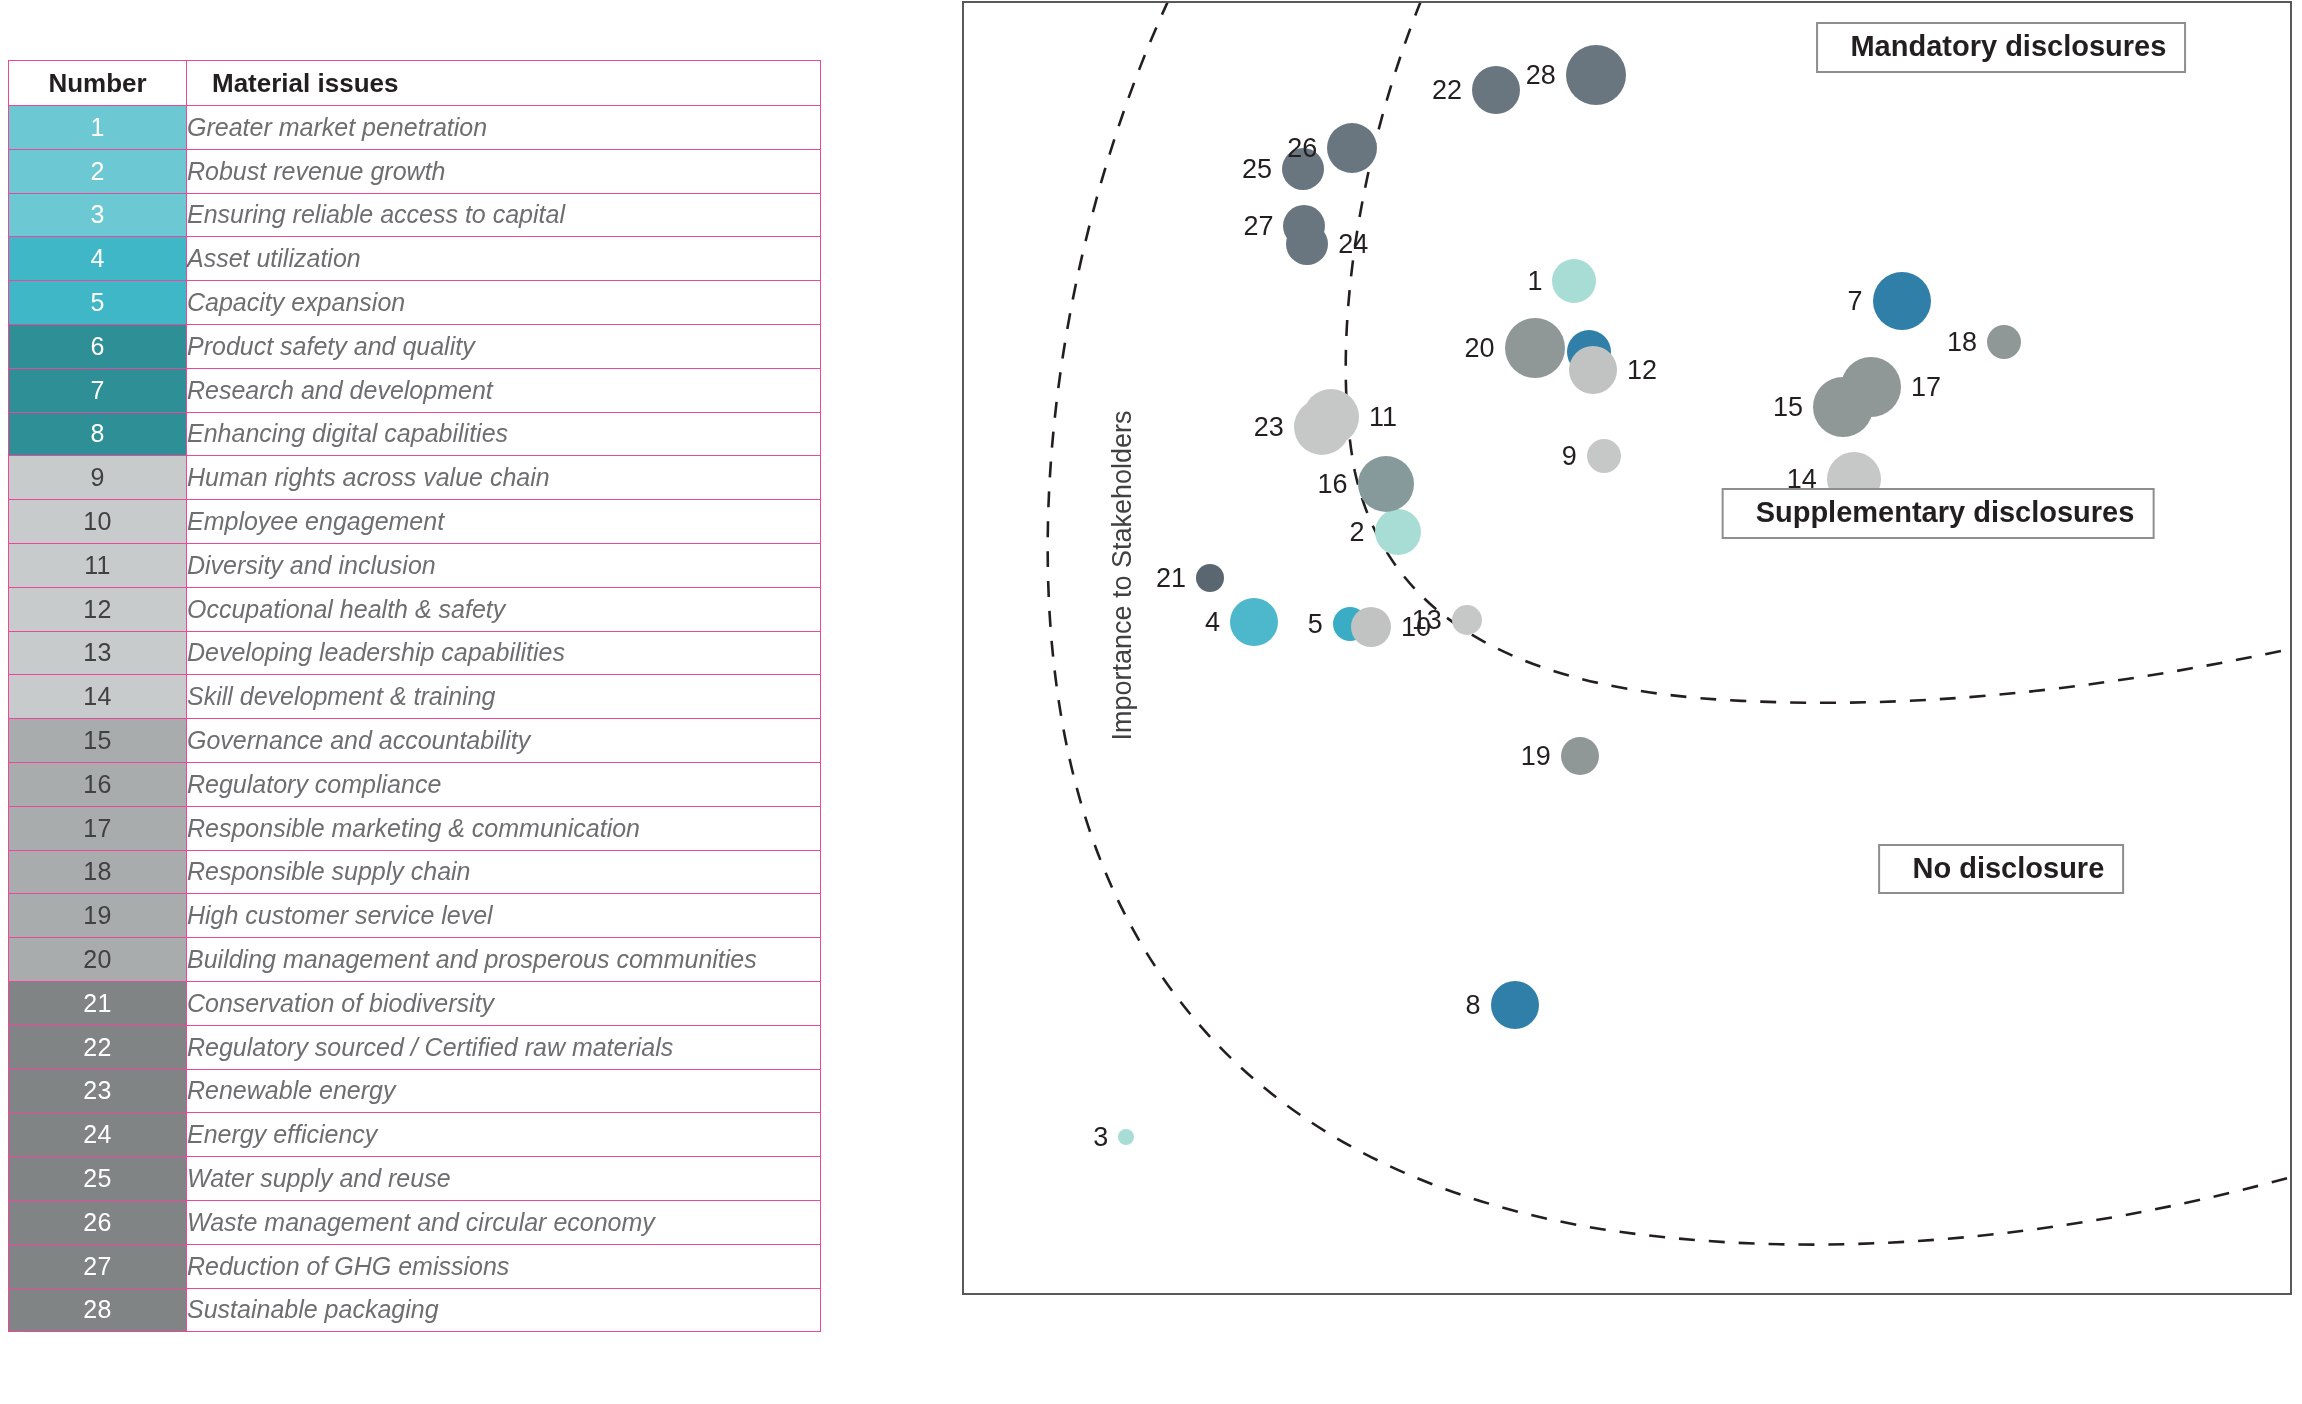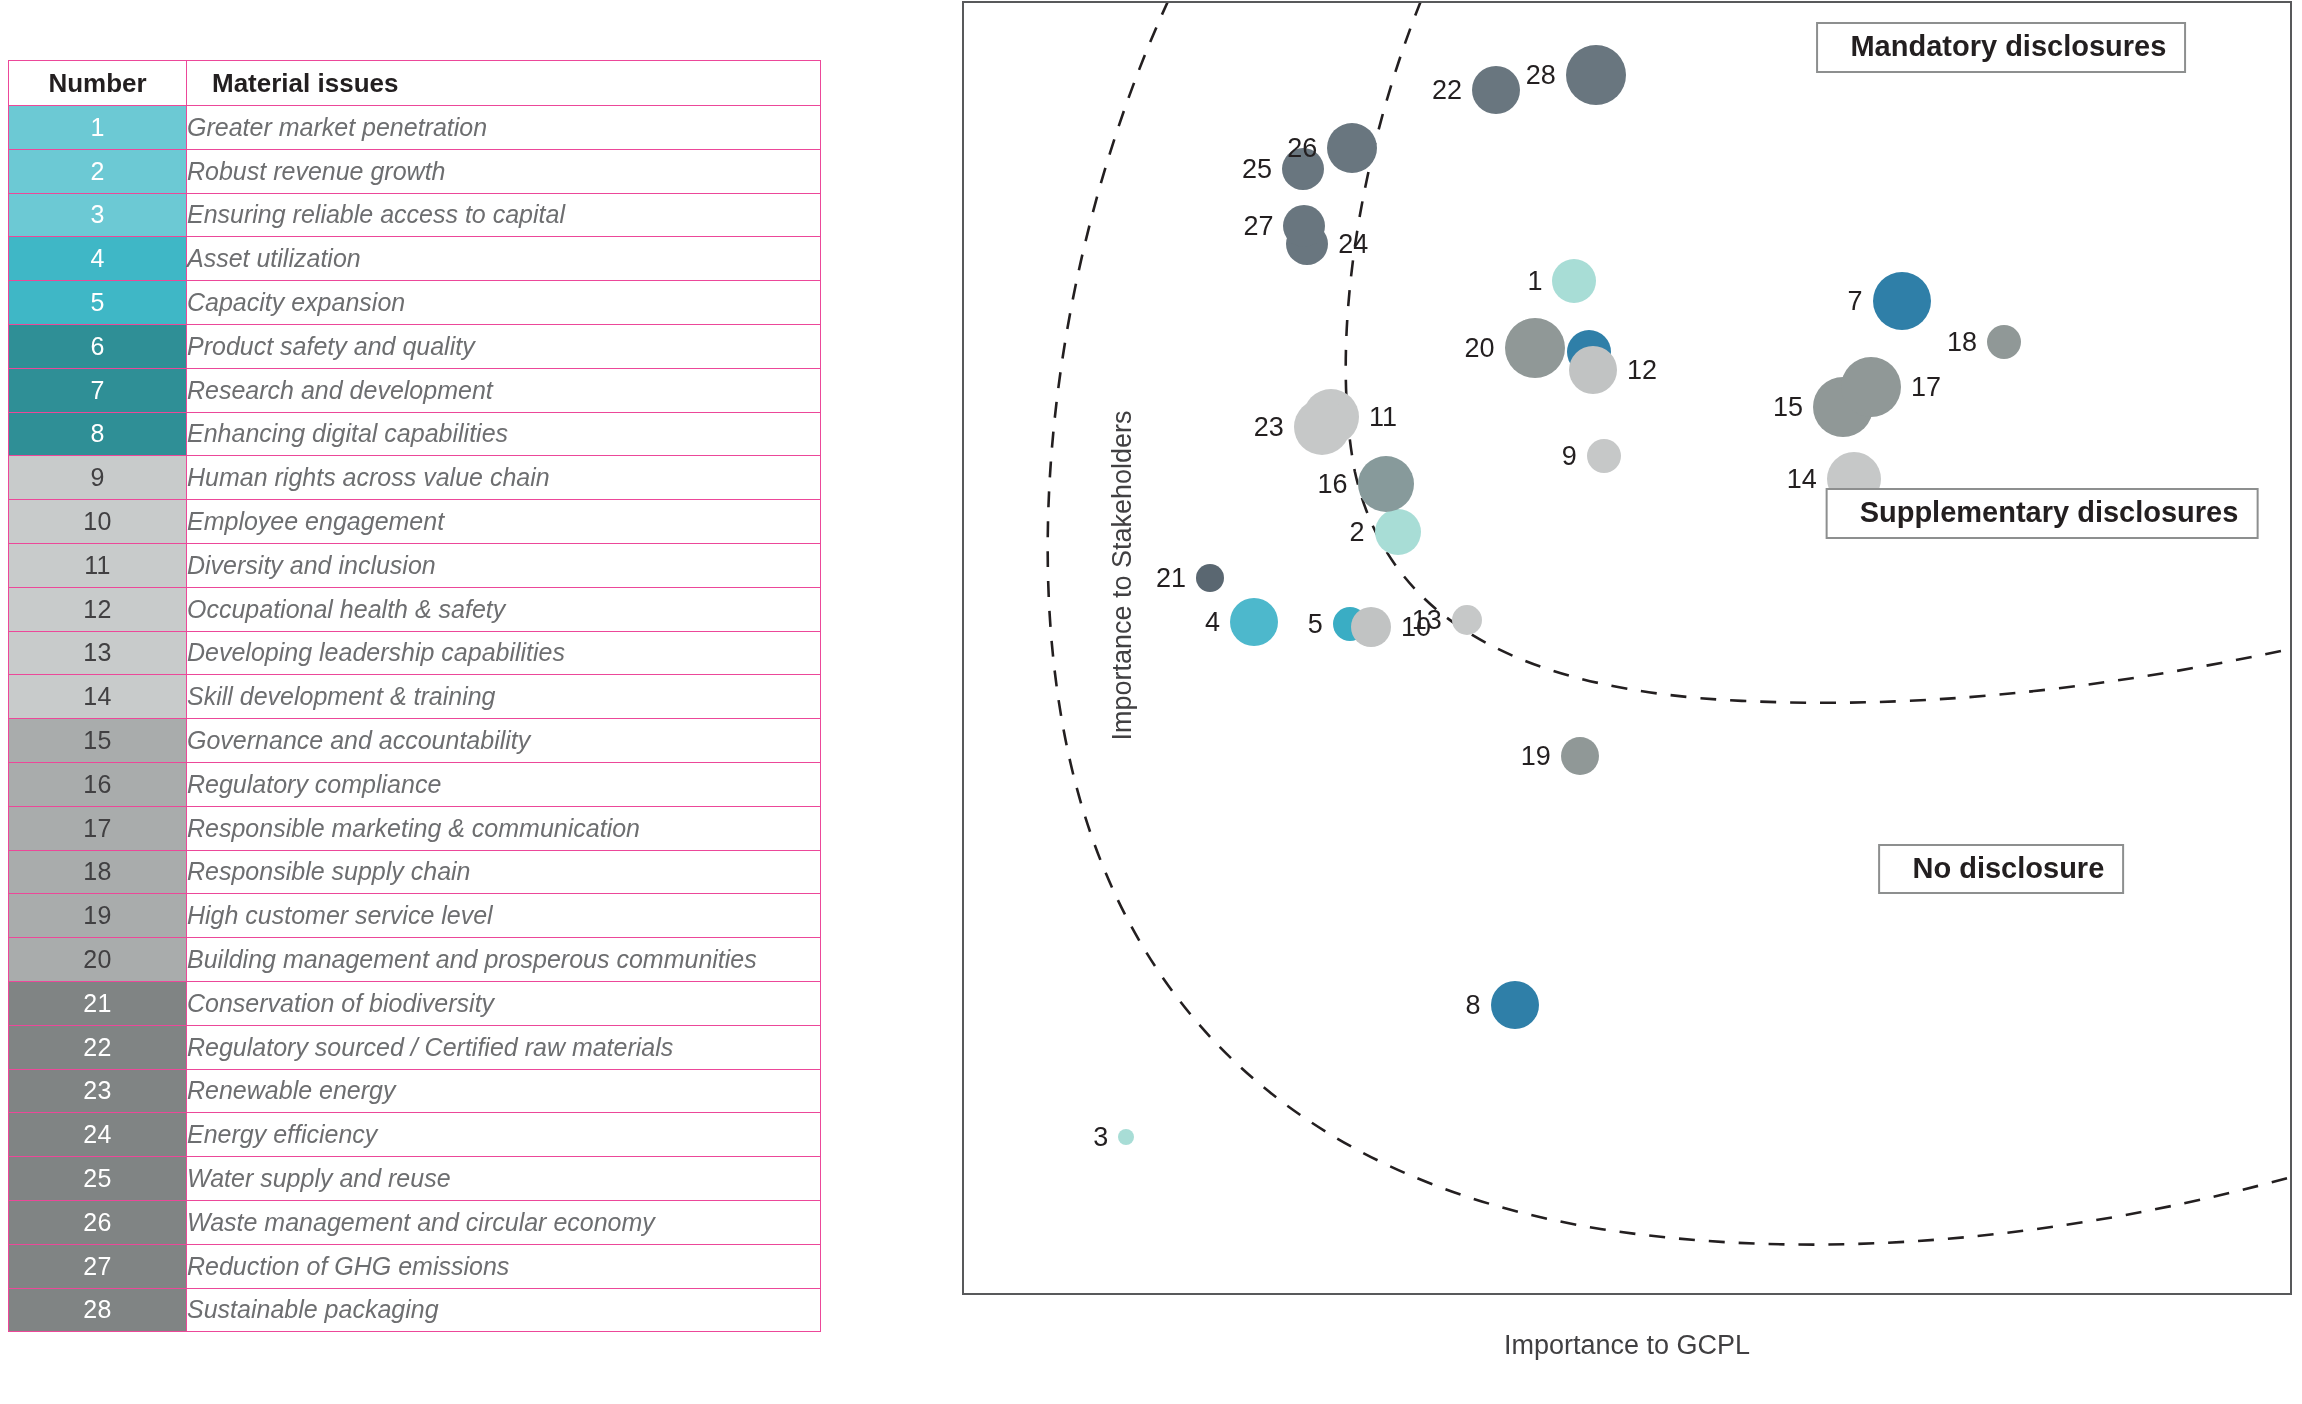--- a/index.html
+++ b/index.html
@@ -347,22 +347,21 @@
         <div class="bubble" style="left: 388.36px; top: 144.928px; width: 50px; height: 50px; background: rgb(105, 118, 127);"></div>
         <div class="blabel" style="top: 144.928px; left: 353.36px;">26</div>
         <div class="bubble" style="left: 340.48px; top: 222.568px; width: 42px; height: 42px; background: rgb(105, 118, 127);"></div>
         <div class="blabel" style="top: 222.568px; left: 309.48px;">27</div>
         <div class="bubble" style="left: 631.75px; top: 72.464px; width: 60px; height: 60px; background: rgb(105, 118, 127);"></div>
         <div class="blabel" style="top: 72.464px; left: 591.75px;">28</div>
       </div>
 
     <div id="zone-tags">
         <div class="zone-tag" style="left: 1037.4px; top: 19.29px; transform: translate(-50%, 0px);">Mandatory disclosures</div>
-        <div class="zone-tag" style="left: 1078px; top: 485.13px; transform: translate(-50%, 0px);">Supplementary disclosures</div>
+        <div class="zone-tag" style="left: 974px; top: 485.13px; transform: translate(-50%, 0px);">Supplementary disclosures</div>
         <div class="zone-tag" style="left: 1037.4px; top: 840.98px; transform: translate(-50%, 0px);">No disclosure</div>
       </div>
 
   </div>
 
   <div id="y-axis-title">Importance to Stakeholders</div>
-  <div id="x-axis-title">Importance to GCPL</div>
 
 </div>
 
 </body></html>

